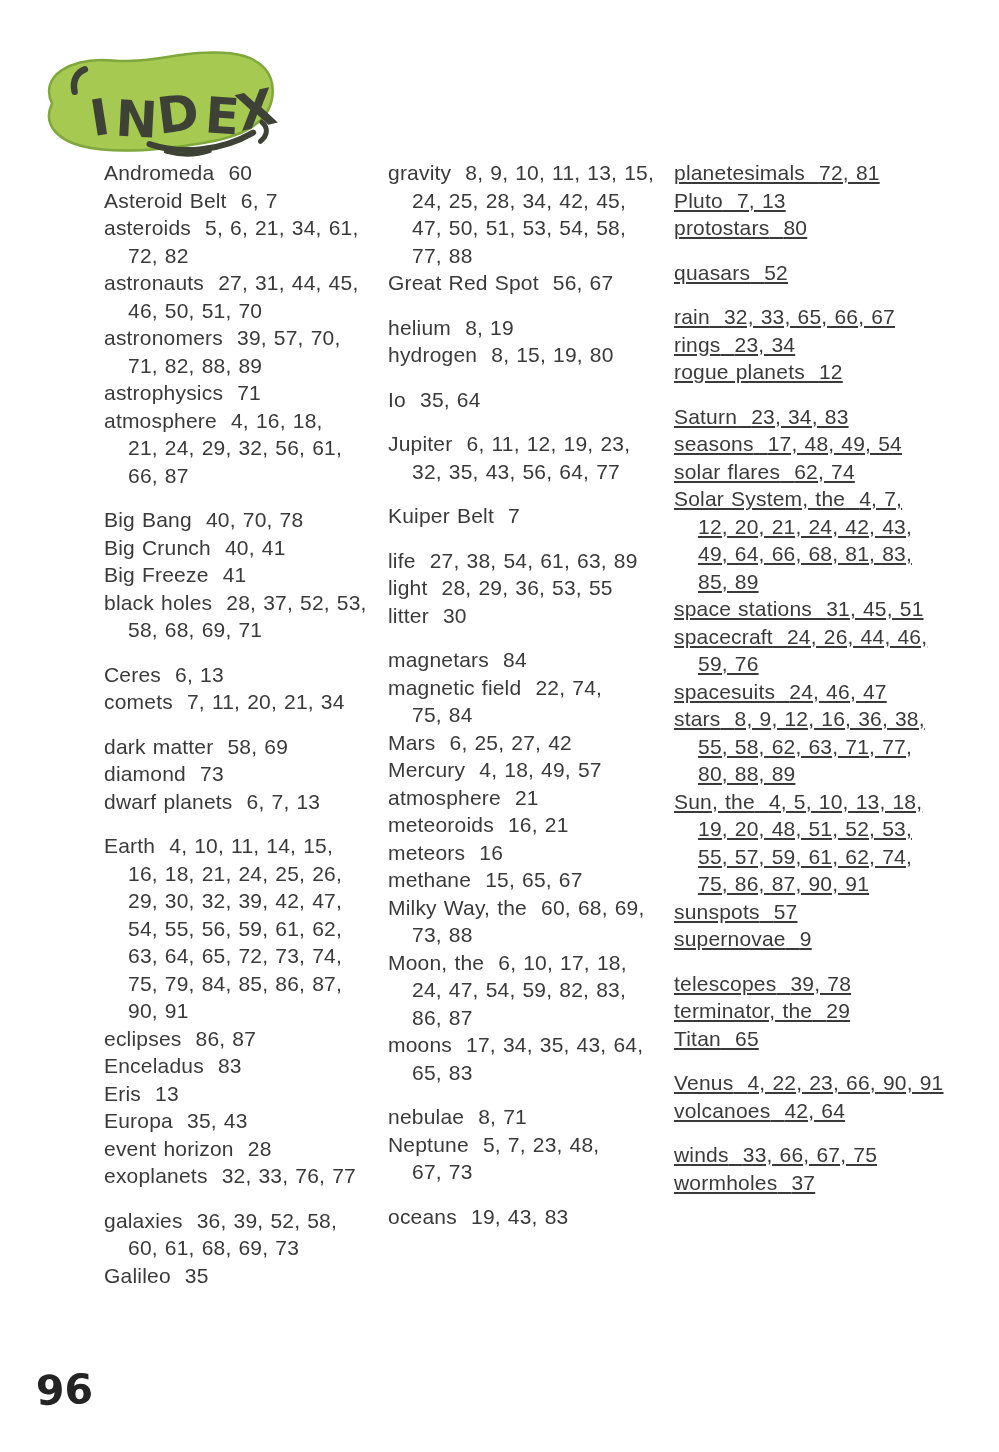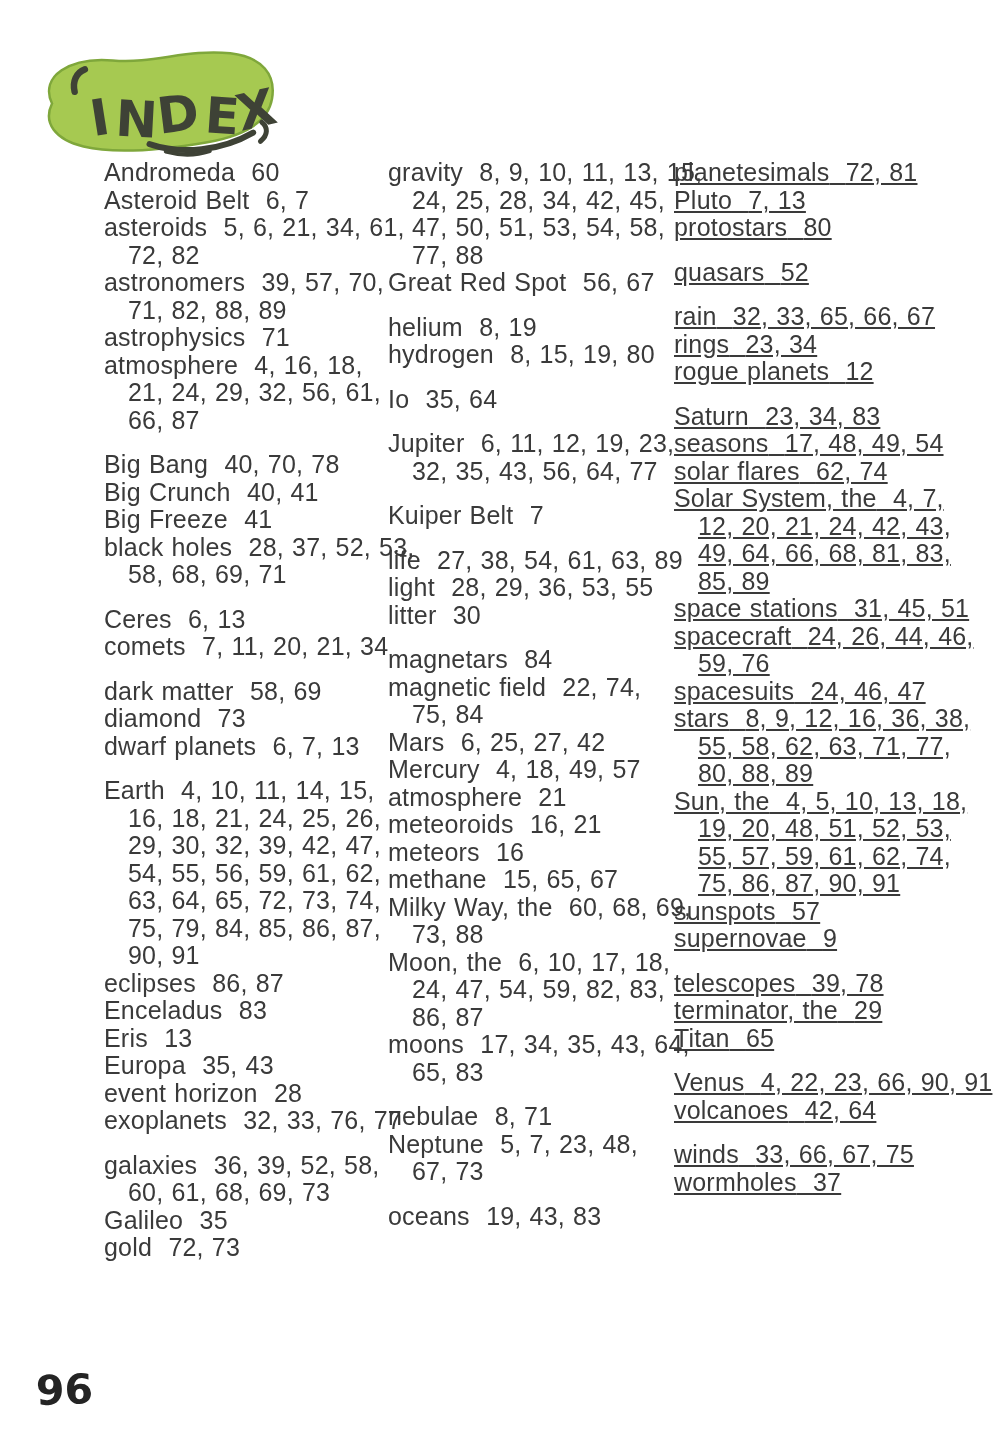--- a/index.html
+++ b/index.html
@@ -27,21 +27,21 @@
     font-weight: bold;
     font-size: 50px;
     letter-spacing: 3px;
     fill: #3e4236;
   }
   .ink-stroke { fill: none; stroke: #3e4236; stroke-linecap: round; }
   .col {
     position: absolute;
     top: 159px;
     width: 302px;
-    font-size: 25px;
+    font-size: 21px;
     line-height: 27.5px;
     letter-spacing: 0.2px;
     word-spacing: 1px;
   }
   .col-1 { left: 104px; }
   .col-2 { left: 388px; }
   .col-3 { left: 674px; text-decoration: underline; }
   .group + .group { margin-top: 17px; }
   .entry {
     white-space: pre;          
@@ -80,20 +80,22 @@
       <path class="ink-stroke" d="M 233,86 C 239,91 239,99 231,105" stroke-width="5"></path>
     </svg>
   </div>
 
   <div class="col col-1">
       <div class="group">
         <div class="entry"><span class="term">Andromeda</span>  <span class="pages">60</span></div>
         <div class="entry"><span class="term">Asteroid Belt</span>  <span class="pages">6, 7</span></div>
         <div class="entry"><span class="term">asteroids</span>  <span class="pages">5, 6, 21, 34, 61,
 72, 82</span></div>
+        <div class="entry"><span class="term">astronauts</span>  <span class="pages">27, 31, 44, 45,
+46, 50, 51, 70</span></div>
         <div class="entry"><span class="term">astronomers</span>  <span class="pages">39, 57, 70,
 71, 82, 88, 89</span></div>
         <div class="entry"><span class="term">astrophysics</span>  <span class="pages">71</span></div>
         <div class="entry"><span class="term">atmosphere</span>  <span class="pages">4, 16, 18,
 21, 24, 29, 32, 56, 61,
 66, 87</span></div>
       </div>
       <div class="group">
         <div class="entry"><span class="term">Big Bang</span>  <span class="pages">40, 70, 78</span></div>
         <div class="entry"><span class="term">Big Crunch</span>  <span class="pages">40, 41</span></div>
@@ -122,21 +124,20 @@
         <div class="entry"><span class="term">Enceladus</span>  <span class="pages">83</span></div>
         <div class="entry"><span class="term">Eris</span>  <span class="pages">13</span></div>
         <div class="entry"><span class="term">Europa</span>  <span class="pages">35, 43</span></div>
         <div class="entry"><span class="term">event horizon</span>  <span class="pages">28</span></div>
         <div class="entry"><span class="term">exoplanets</span>  <span class="pages">32, 33, 76, 77</span></div>
       </div>
       <div class="group">
         <div class="entry"><span class="term">galaxies</span>  <span class="pages">36, 39, 52, 58,
 60, 61, 68, 69, 73</span></div>
         <div class="entry"><span class="term">Galileo</span>  <span class="pages">35</span></div>
-        <div class="entry"><span class="term">gold</span>  <span class="pages">72, 73</span></div>
       </div>
     </div>
   <div class="col col-2">
       <div class="group">
         <div class="entry"><span class="term">gravity</span>  <span class="pages">8, 9, 10, 11, 13, 15,
 24, 25, 28, 34, 42, 45,
 47, 50, 51, 53, 54, 58,
 77, 88</span></div>
         <div class="entry"><span class="term">Great Red Spot</span>  <span class="pages">56, 67</span></div>
       </div>

